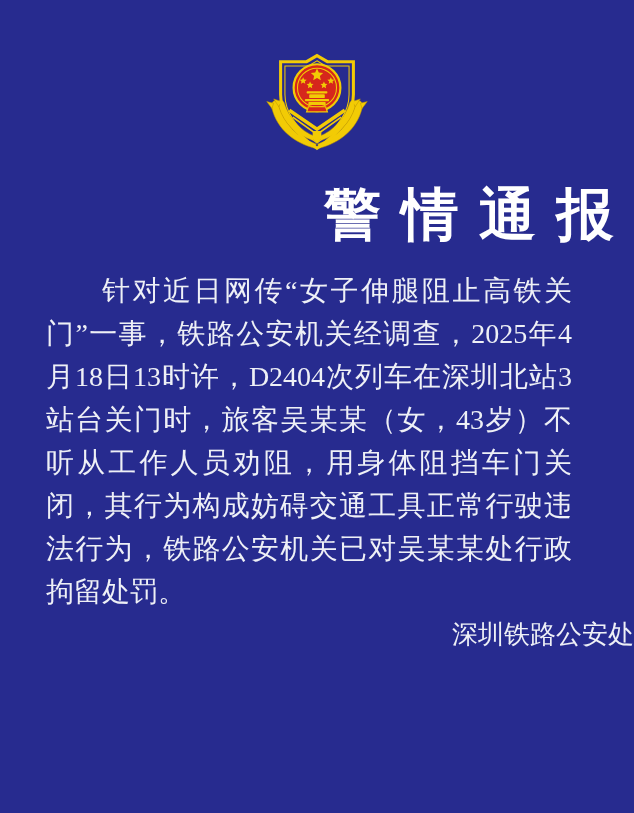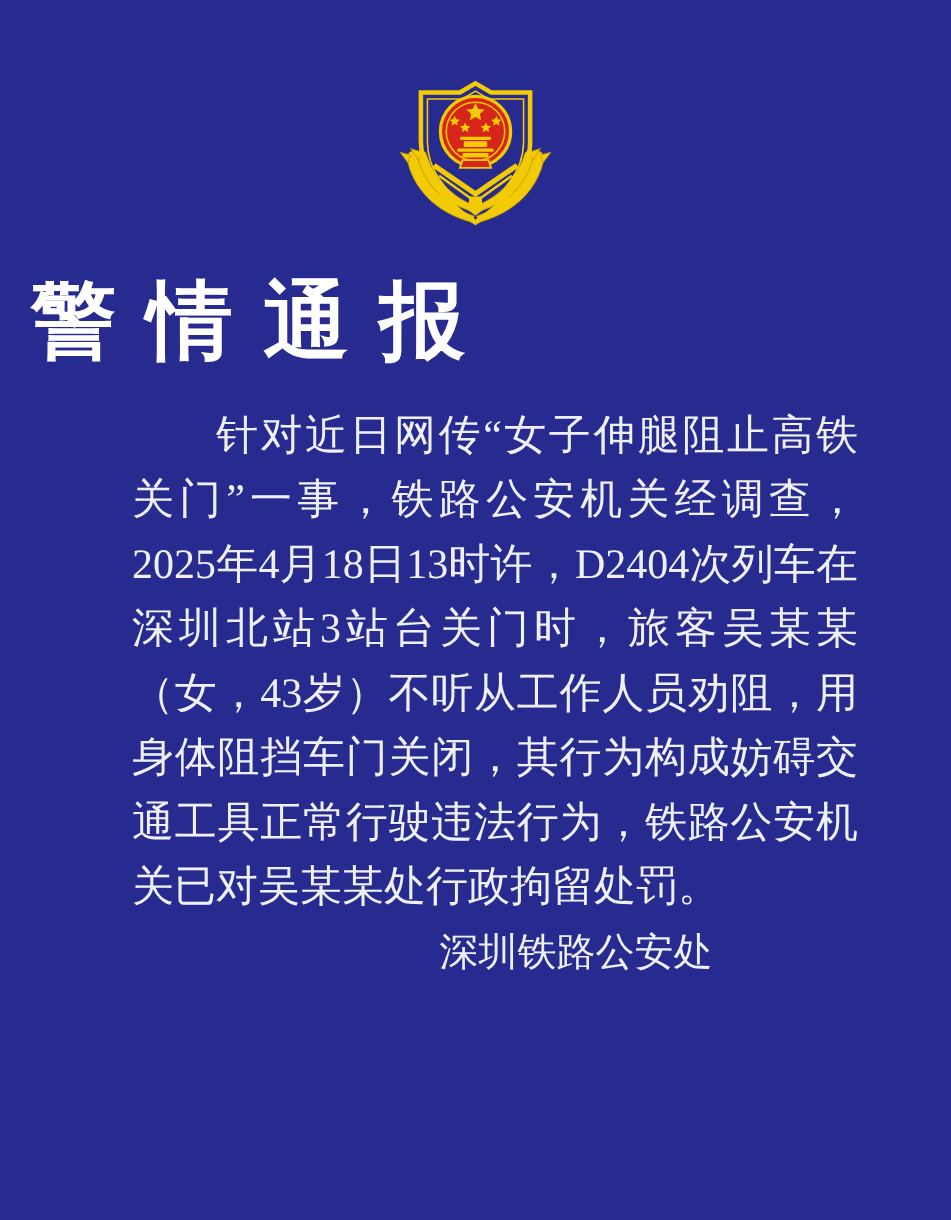--- a/index.html
+++ b/index.html
@@ -25,44 +25,44 @@
     height: 110px;
     margin: 50px auto 0 auto;
   }
   .badge svg { display: block; width: 104px; height: 110px; }
   .gold  { fill: var(--badge-gold); }
   .gold-line { fill: none; stroke: var(--badge-gold); }
   .gold-edge { stroke: var(--badge-gold-dark); stroke-width: 0.6; }
   .red   { fill: var(--badge-red); }
   .title {
     margin-top: 21px;
-    text-align: left;
+    text-align: right;
     font-size: 57px;
     line-height: 1.18;
     font-weight: 700;
     color: var(--title);
     letter-spacing: 0.36em;
     padding-left: 0.36em; 
     white-space: nowrap;
   }
   .body-text {
-    margin: 21px 62px 0 88px;
+    margin: 21px 62px 0 46px;
     font-size: 28px;
     line-height: 43px;
     color: var(--text);
     text-align: justify;
     text-justify: inter-character;
     text-indent: 2em;
   }
   .signature {
     position: absolute;
     left: 134px;
     top: 614px;
     width: 500px;
-    text-align: center;
+    text-align: right;
     font-size: 26px;
     line-height: 42px;
     color: var(--text);
   }
 </style>
 </head>
 <body>
 
 <div class="notice">
 

